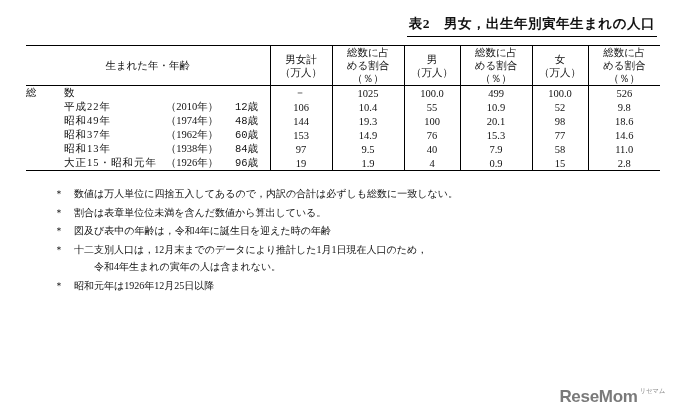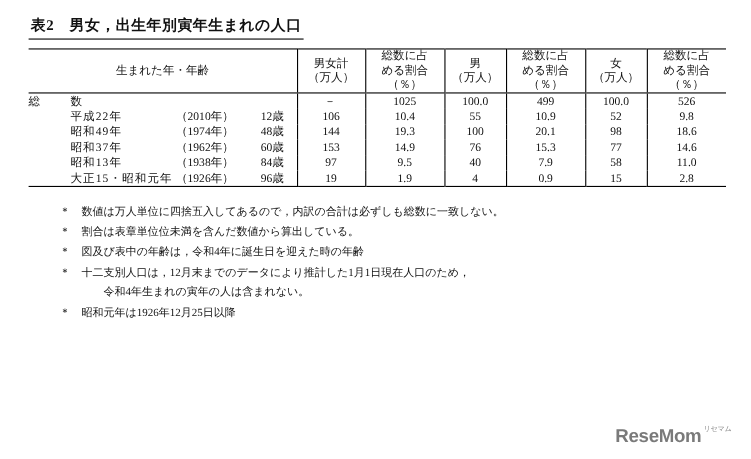--- a/index.html
+++ b/index.html
@@ -15,21 +15,21 @@
     overflow: hidden;
   }
   .page {
     position: relative;
     width: 683px;
     height: 417px;
     box-sizing: border-box;
     padding: 10px 26px 0 26px;
   }
   .title-wrap {
-    text-align: left;
+    text-align: right;
     margin-top: 4px;
     margin-bottom: 8px;
   }
   .title {
     display: inline-block;
     font-size: 13.5px;
     font-weight: bold;
     letter-spacing: 0.5px;
     border-bottom: 1px solid #000;
     padding: 0 2px 3px 2px;
@@ -90,26 +90,27 @@
     display: inline-block;
     width: 96px;
     letter-spacing: 1px;
   }
   .rl-name.wide {
     width: 96px;
   }
   .rl-paren {
     display: inline-block;
     width: 64px;
-    text-align: left;
+    text-align: center;
   }
   .rl-age {
     display: inline-block;
     width: 34px;
     text-align: right;
+    font-family: Liberation Mono, monospace;
   }
   .first-row td {
     padding-top: 4px;
   }
   .total-row .rl-lead {
     letter-spacing: 3px;
   }
   .last-row td {
     padding-bottom: 4px;
     margin-top: 41px;

